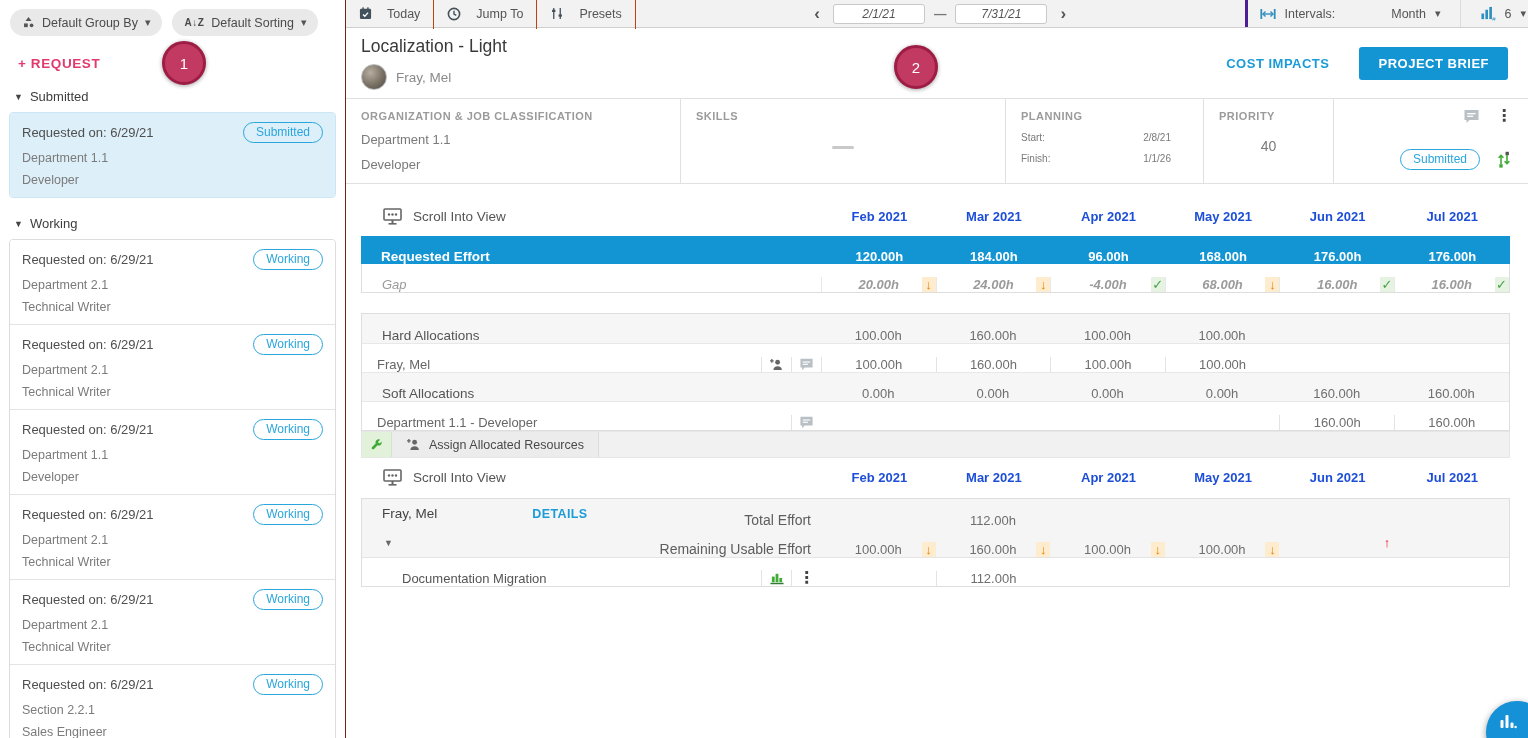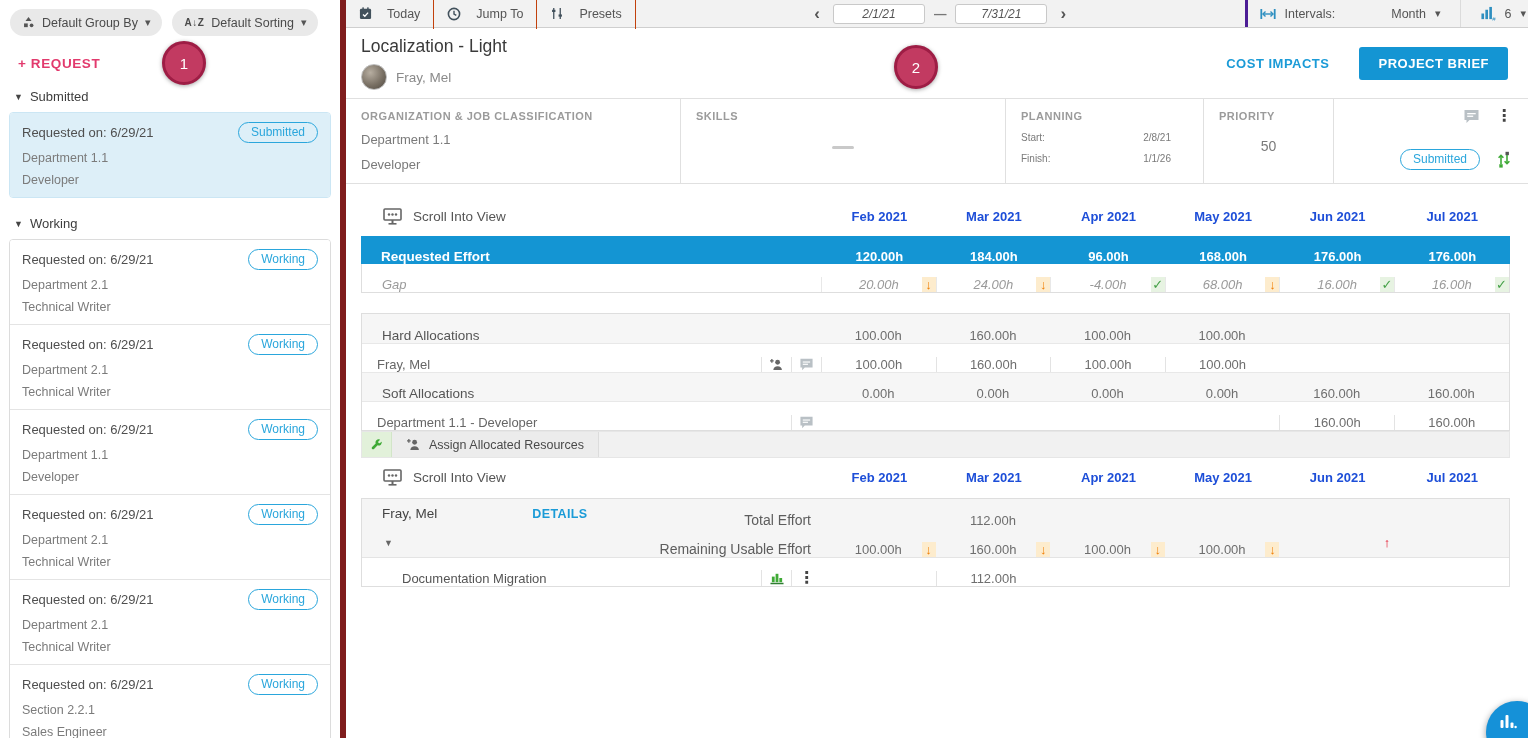--- a/index.html
+++ b/index.html
@@ -1,21 +1,21 @@
 <!DOCTYPE html>
 <html><head>
 <meta charset="utf-8">
 <style>
   * { margin:0; padding:0; box-sizing:border-box; }
   html,body { width:1528px; height:738px; }
   body { font-family:"Liberation Sans","DejaVu Sans",sans-serif; background:#fff; overflow:hidden; }
   .app { width:1528px; height:738px; position:relative; display:flex; background:#fff; }
 
   
-  .sidebar { flex:0 0 346px; border-right:6px solid #7f1d1d; background:#fff; padding-top:9px; overflow:hidden; }
+  .sidebar { flex:0 0 346px; border-right:1px solid #7f1d1d; background:#fff; padding-top:9px; overflow:hidden; }
   .sidebar-top { display:flex; gap:10px; padding:0 0 0 10px; }
   .pill-btn { display:flex; align-items:center; gap:7px; background:#e9e9e9; border-radius:14px; height:27px; padding:0 12px; font-size:12.5px; color:#4a4a4a; cursor:pointer; }
   .caret { font-size:11px; color:#555; line-height:1; }
   .caret::before { content:"▾"; }
   .sort-az { font-size:10px; font-weight:bold; color:#4a4a4a; letter-spacing:.5px; }
   .sort-az::before { content:"A\2193Z"; }
   .request-link { color:#e23a6d; font-size:13.5px; font-weight:bold; letter-spacing:.6px; padding:20px 0 0 18px; cursor:pointer; }
   .section-head { display:flex; align-items:center; gap:7px; padding:18px 0 8px 14px; font-size:13px; color:#3d3d3d; cursor:pointer; }
   .tri { font-size:9px; color:#444; }
   .tri::before { content:"▼"; }
@@ -86,21 +86,21 @@
   .row-label { display:flex; align-items:center; font-size:13.5px; color:#555; }
   .flex-sp { flex:1; }
   .label-col { flex:1 1 auto; display:flex; align-items:stretch; }
 
   .requested-row { background:#1495d3; height:28px; }
   .requested-row .row-label { color:#fff; font-weight:bold; padding-left:20px; }
   .requested-row .mcol { color:#fff; font-weight:bold; }
 
   .gap-row { border:1px solid #dedede; border-top:none; background:#fff; }
   .gap-row .row-label { font-style:italic; color:#9a9a9a; padding-left:20px; font-size:13px; }
-  .gap-row .mcol { border-left:1px solid #e8e8e8; font-style:italic; color:#9a9a9a; }
+  .gap-row .mcol { border-left:1px solid #e8e8e8; font-style:italic; color:#9a9a9a;font-weight:bold; }
   .ind { position:absolute; right:0; top:0; bottom:0; width:14px; display:flex; align-items:center; justify-content:center; font-style:normal; font-weight:bold; font-size:13px; }
   .ind.down { background:#fdeccd; color:#f07d00; }
   .ind.down::before { content:"↓"; }
   .ind.ok { background:#e7f3e2; color:#44a047; }
   .ind.ok::before { content:"✓"; }
   .ind.up { background:#fbdada; color:#e3001b; }
   .ind.up::before { content:"↑"; }
 
   .alloc-table { border:1px solid #dedede; margin-top:20px; }
   .srow { background:#f6f6f6; }
@@ -341,21 +341,21 @@
           <span>Start:</span>
           <span>2/8/21</span>
         </div>
         <div class="plan-row">
           <span>Finish:</span>
           <span>1/1/26</span>
         </div>
       </div>
       <div class="info-sec sec-priority">
         <div class="info-h">PRIORITY</div>
-        <div class="priority-val">50</div>
+        <div class="priority-val">40</div>
       </div>
       <div class="info-sec sec-actions">
         <div class="act-row">
           <span>
             <svg width="17" height="15" viewBox="0 0 17 15">
                 <path d="M1.5 1 h14 v10 h-9 l-3 3 v-3 h-2 z" fill="#b9c0c5"></path>
                 <rect x="4.2" y="4" width="8.5" height="1.3" fill="#fff"></rect>
                 <rect x="4.2" y="6.6" width="6" height="1.3" fill="#fff"></rect>
               </svg>
           </span>

